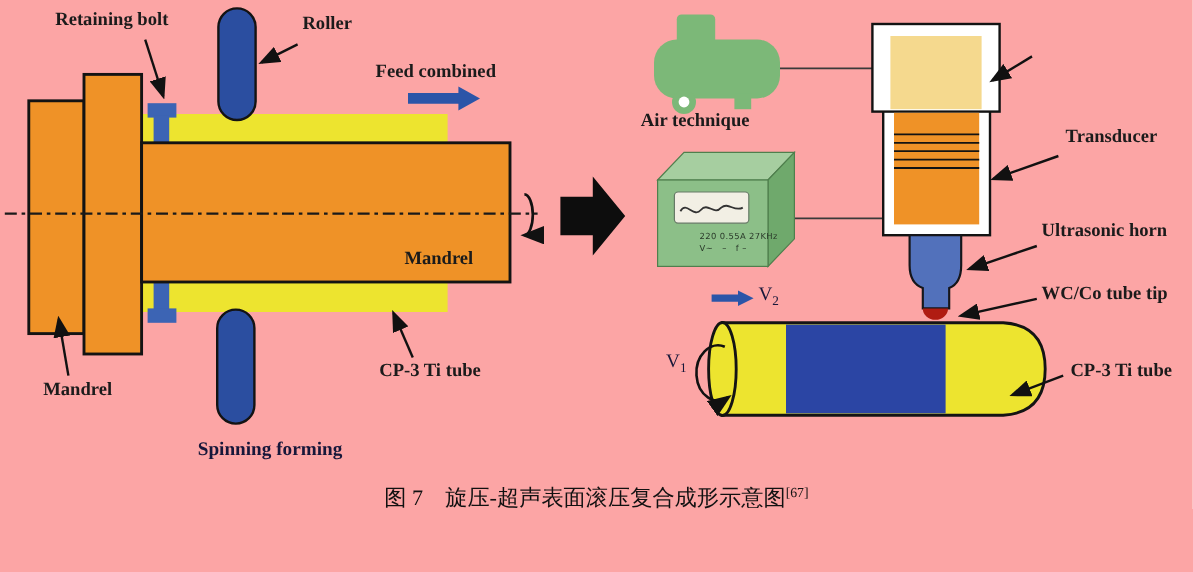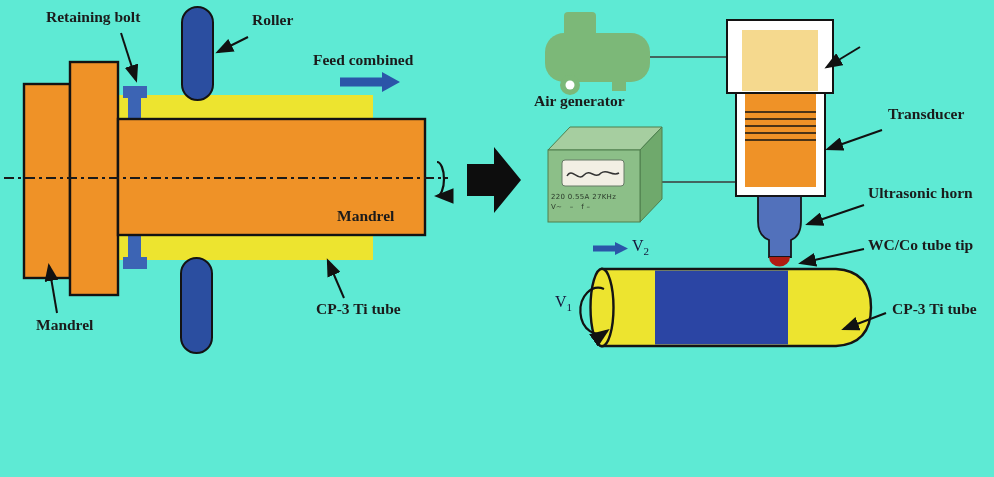--- a/index.html
+++ b/index.html
@@ -1,26 +1,26 @@
 <!DOCTYPE html>
 <html><head>
 <meta charset="utf-8">
 <style>
   html,body{margin:0;padding:0;background:#fff;}
-  .page{position:relative;width:994px;height:477px;background:#5eead4;overflow:hidden;
+  .page{position:relative;width:994px;height:477px;background:#fca5a5;overflow:hidden;
         font-family:"Liberation Serif",serif;}
   svg{position:absolute;left:0;top:0;}
   .lbl{position:absolute;font-family:"Liberation Serif",serif;font-size:15.5px;font-weight:600;
        color:#1b1b1b;white-space:nowrap;line-height:1.15;}
   .lbl.wrap{white-space:normal;text-align:center;}
   .lbl.paneltitle{font-weight:bold;font-size:16px;color:#17173a;text-align:center;}
   .lbl.v{font-size:16px;font-weight:normal;color:#17173a;}
   .lbl.v sub{font-size:11px;}
   .tinytxt{position:absolute;font-family:"DejaVu Sans",sans-serif;font-size:7px;color:#2a3a2a;
-           white-space:pre;text-align:left;letter-spacing:.3px;}
+           white-space:pre;text-align:left;letter-spacing:.3px;margin-left:32px;}
   .cap{position:absolute;left:0;width:994px;text-align:center;color:#111;white-space:pre;}
   .cap.zh{top:402px;font-size:18.5px;}
   .cap.en{top:439px;font-size:17px;word-spacing:3.5px;}
   .cap sup{font-size:11.5px;}
 </style>
 </head>
 <body>
 
 <div class="page">
 
@@ -113,27 +113,29 @@
       <line x1="886" y1="313" x2="844" y2="329" stroke="#111" stroke-width="2" marker-end="url(#ah)"></line>
     </g>
   </svg>
 
   <div class="lbl" style="left:46px;top:8px">Retaining bolt</div>
   <div class="lbl" style="left:252px;top:11px">Roller</div>
   <div class="lbl" style="left:313px;top:51px">Feed combined</div>
   <div class="lbl" style="left:337px;top:207px">Mandrel</div>
   <div class="lbl" style="left:36px;top:316px">Mandrel</div>
   <div class="lbl" style="left:316px;top:300px">CP-3 Ti tube</div>
+  <div class="lbl paneltitle" style="left:140px;top:366px;width:170px">Spinning forming</div>
 
-  <div class="lbl" style="left:534px;top:92px">Air generator</div>
+  <div class="lbl" style="left:534px;top:92px">Air technique</div>
   <div class="lbl" style="left:888px;top:105px">Transducer</div>
   <div class="lbl" style="left:868px;top:184px">Ultrasonic horn</div>
   <div class="lbl" style="left:868px;top:236px">WC/Co tube tip</div>
   <div class="lbl" style="left:892px;top:300px">CP-3 Ti tube</div>
 
   <div class="lbl v" style="left:632px;top:237px"><span>V</span><sub>2</sub></div>
   <div class="lbl v" style="left:555px;top:293px"><span>V</span><sub>1</sub></div>
 
   <div class="tinytxt" style="left:551px;top:193px;width:88px">220 0.55A 27KHz</div>
   <div class="tinytxt" style="left:551px;top:203px;width:88px">V~   –   f –</div>
 
+  <div class="cap zh"><span>图 7　旋压-超声表面滚压复合成形示意图</span><sup>[67]</sup></div>
 
 </div>
 
 </body></html>

